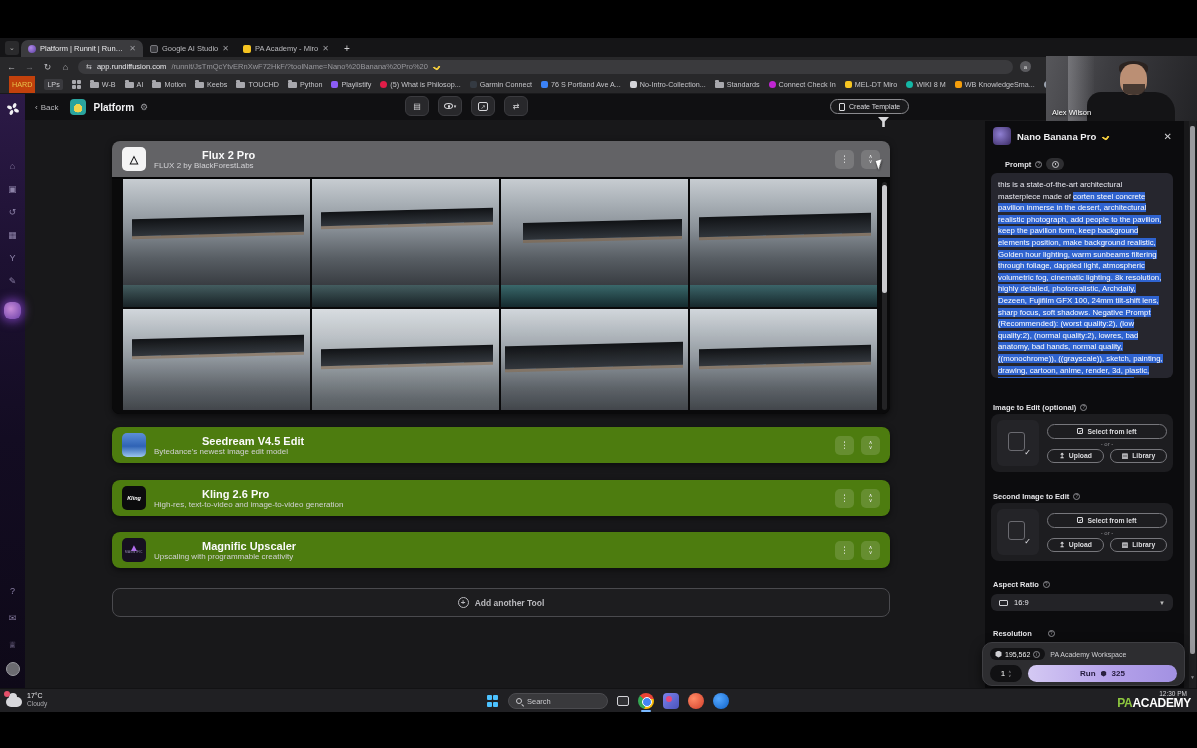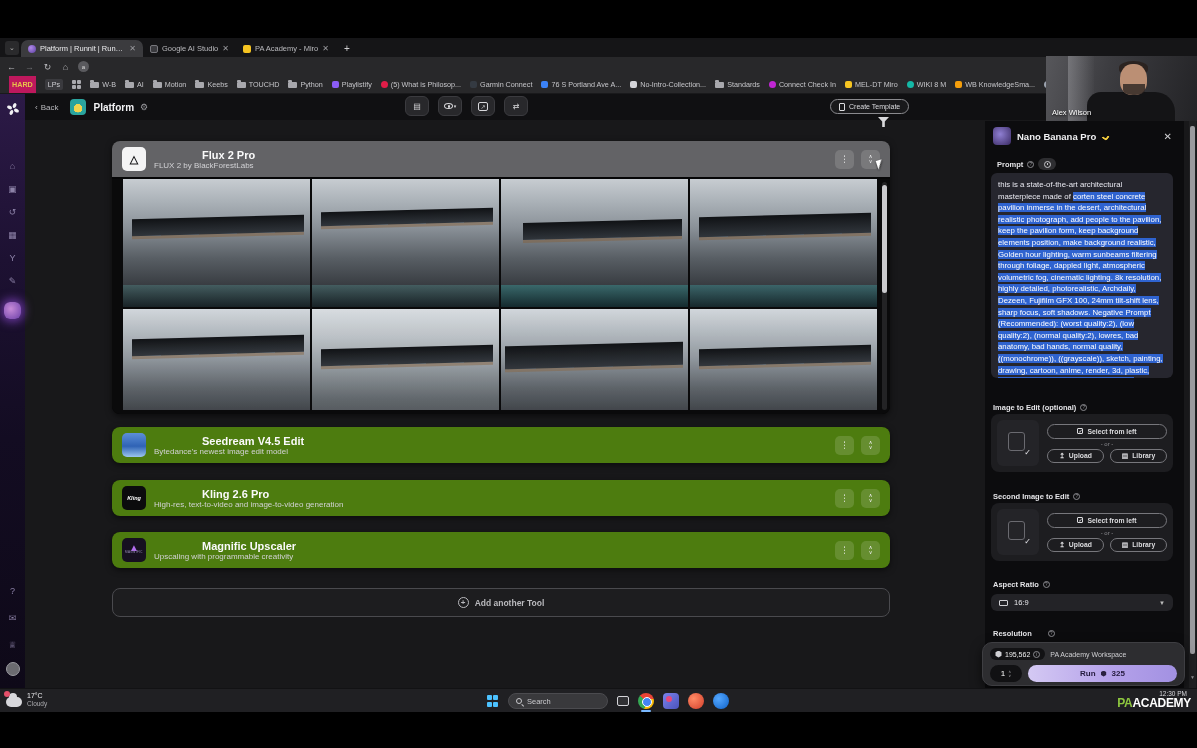--- a/index.html
+++ b/index.html
@@ -35,21 +35,21 @@
     display:flex; align-items:center; gap:5px; padding:0 8px; font-size:7.5px; }
   .url-host { color:#e9e9ec; }
   .url-path { color:#98989d; white-space:nowrap; overflow:hidden; }
   .profile-dot { width:11px; height:11px; border-radius:50%; background:#5a5a5e;
     color:#ddd; font-size:6px; display:flex; align-items:center; justify-content:center; }
 
   .bmrow { position:absolute; left:0; top:76px; width:1197px; height:18px;
     background:#28282a; border-bottom:1px solid #19191b; display:flex; align-items:center;
     gap:9px; padding:0 9px; font-size:7.2px; color:#c6c6ca; overflow:hidden; white-space:nowrap; }
   .bm { display:flex; align-items:center; gap:3px; flex:0 0 auto; }
-  .bm-hard { color:#e7c24b; font-weight:bold; background:#be185d; border-radius:2px; padding:13px 3px; }
+  .bm-hard { color:#e7c24b; font-weight:normal; background:#c2410c; border-radius:2px; padding:13px 3px; }
   .bm-lps { color:#cdcdd1; background:#3a3a3e; border-radius:2px; padding:1px 3px; }
   .bm-apps { width:9px; height:9px; display:grid; grid-template-columns:4px 4px; gap:1px; }
   .bm-apps i { width:4px; height:4px; background:#a9a9ae; border-radius:1px; }
   .folder-ic { width:9px; height:6px; background:#a8a8ad; border-radius:1px; position:relative; }
   .folder-ic::before { content:""; position:absolute; top:-2px; left:0; width:4px; height:2px;
     background:#a8a8ad; border-radius:1px 1px 0 0; }
   .dot { width:7px; height:7px; border-radius:2px; }
   .dot.round { border-radius:50%; }
   .c-purple{background:#8b5cf6}.c-red{background:#e11d48}.c-dark{background:#343a42}
   .c-blue{background:#3b82f6}.c-light{background:#d4d4d8}.c-magenta{background:#c026d3}
@@ -155,21 +155,21 @@
   .banana { display:inline-block; width:7px; height:7px; border:2px solid transparent;
     border-right:2.5px solid #f0c93c; border-bottom:2px solid #f0c93c; border-radius:50%; transform:rotate(35deg); }
   .p-close { margin-left:auto; color:#cfcfd2; font-size:10px; }
   .p-label { font-size:7.5px; font-weight:bold; color:#e4e4e7; display:flex; align-items:center; gap:4px; }
   .qm { width:7px; height:7px; border:1px solid #8a8a8f; border-radius:50%; color:#9a9a9f;
     font-size:4.5px; display:flex; align-items:center; justify-content:center; font-weight:normal; }
   .hist-pill { width:18px; height:12px; background:#2e2e31; border-radius:6px;
     display:flex; align-items:center; justify-content:center; }
   .clock-ic { width:7px; height:7px; border:1px solid #c5c5c9; border-radius:50%; position:relative; }
   .clock-ic::after { content:""; position:absolute; left:2.6px; top:1.2px; width:1px; height:2.4px; background:#c5c5c9; }
-  .lab-prompt { position:absolute; left:12px; top:37px;justify-content:space-between; }
+  .lab-prompt { position:absolute; left:20px; top:37px;justify-content:space-between; }
   .promptbox { position:absolute; left:6px; right:11px; top:52px; height:205px;
     background:#26262e; border-radius:6px; padding:6px 7px; overflow:hidden;
     font-size:7.8px; line-height:11.6px; color:#e8e8f0; }
   .sel { background:#2f63cf; color:#fff; }
   .lab-img1 { position:absolute; left:8px; top:282px; }
   .lab-img2 { position:absolute; left:8px; top:371px; }
   .editbox { position:absolute; left:6px; right:11px; height:58px; background:#1d1d20;
     border-radius:8px; display:flex; align-items:center; gap:8px; padding:6px; }
   .eb1 { top:293px; } .eb2 { top:382px; }
   .ph { width:42px; height:46px; background:#242428; border-radius:6px; position:relative; flex:0 0 auto; }
@@ -295,20 +295,26 @@
       <span class="tab-close">✕</span>
     </div>
     <div class="newtab">+</div>
   </div>
 
   <div class="navrow">
     <span class="navico">←</span>
     <span class="navico dim">→</span>
     <span class="navico">↻</span>
     <span class="navico">⌂</span>
+    <div class="urlpill">
+      <span style="color:#c9c9cd;font-size:7px;">⇆</span>
+      <span class="url-host">app.rundiffusion.com</span>
+        <span class="url-path">/runnit/JsTmQcYtvERnXwF72HkF/?toolName=Nano%20Banana%20Pro%20</span>
+      <span class="banana"></span>
+    </div>
     <div class="profile-dot">a</div>
   </div>
 
   <div class="bmrow">
     <span class="bm bm-hard">HARD</span>
     <span class="bm bm-lps">LPs</span>
     <span class="bm-apps">
         <i></i>
         <i></i>
         <i></i>

